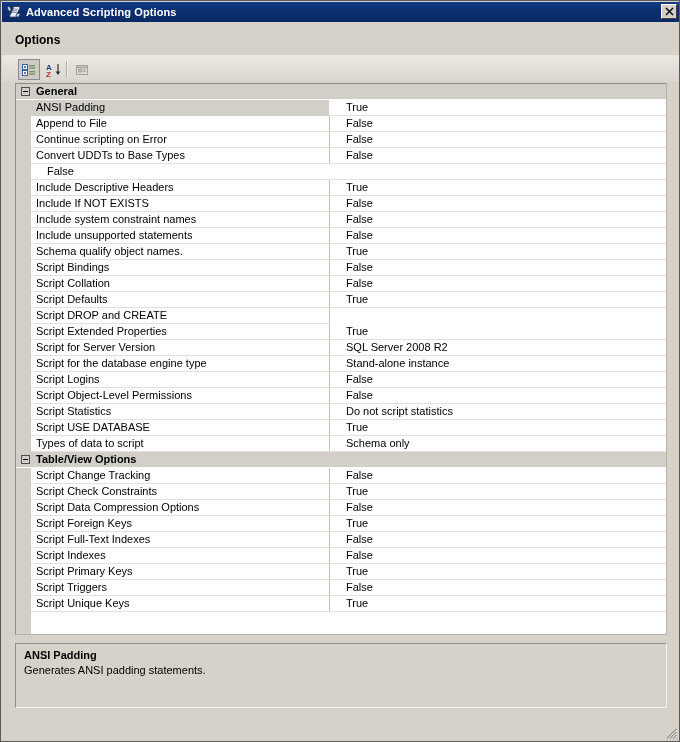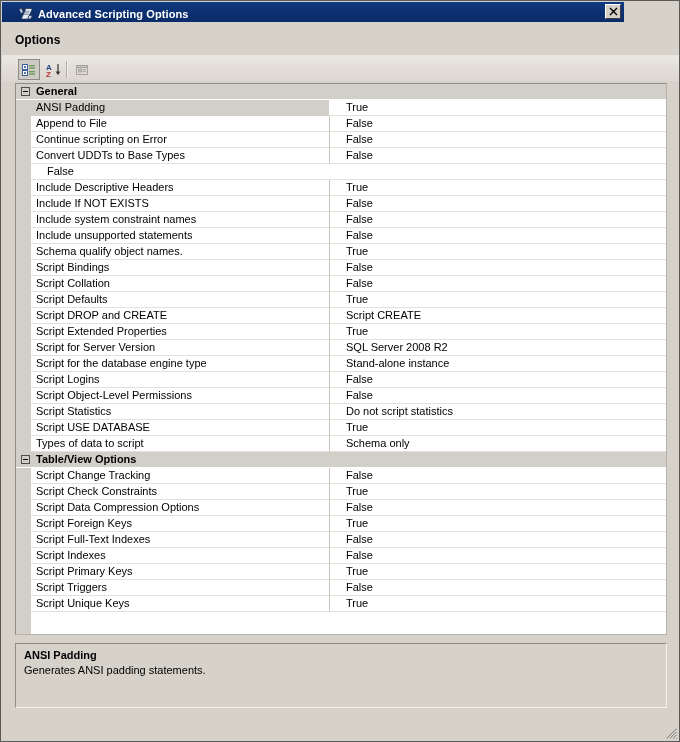--- a/index.html
+++ b/index.html
@@ -19,26 +19,26 @@
     box-sizing: border-box;
     background: #d6d2ca;
     border: 1px solid #5a5a5a;
     overflow: hidden;
   }
 
   
   #titlebar {
     position: absolute;
     left: 1px; top: 1px;
-    width: 622px;
+    width: 678px;
     height: 20px;
     background: linear-gradient(to bottom, #113b82 0%, #0c2f70 45%, #0a2a66 100%);
     display: flex;
     align-items: center;
-    padding: 12px;
+    padding: 0;
     box-sizing: border-box;
   }
   #title-icon {
     width: 16px; height: 16px;
     margin: 0 4px 0 4px;
     position: relative;
     flex: 0 0 auto;
   }
   #title-text {
     color: #ffffff;
@@ -404,21 +404,20 @@
             <div class="prop-value">False</div>
           </div>
           <div class="prop-row">
             <div class="prop-gutter"></div>
             <div class="prop-name">Script Defaults</div>
             <div class="prop-value">True</div>
           </div>
           <div class="prop-row">
             <div class="prop-gutter"></div>
             <div class="prop-name">Script DROP and CREATE</div>
-            <div class="prop-value">Script CREATE</div>
           </div>
           <div class="prop-row">
             <div class="prop-gutter"></div>
             <div class="prop-name">Script Extended Properties</div>
             <div class="prop-value">True</div>
           </div>
           <div class="prop-row">
             <div class="prop-gutter"></div>
             <div class="prop-name">Script for Server Version</div>
             <div class="prop-value">SQL Server 2008 R2</div>

